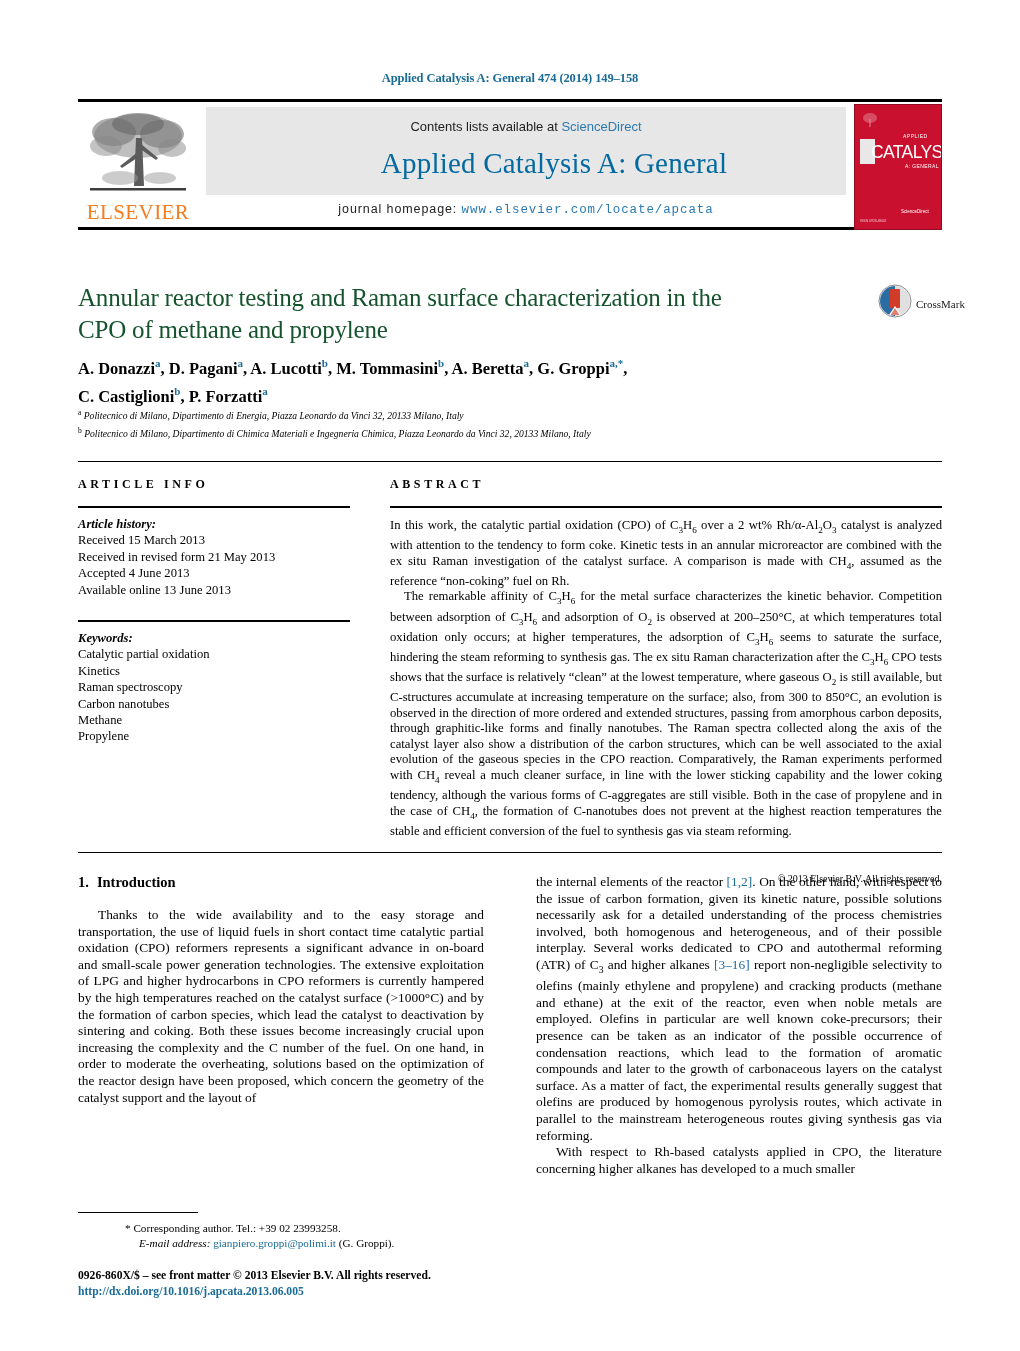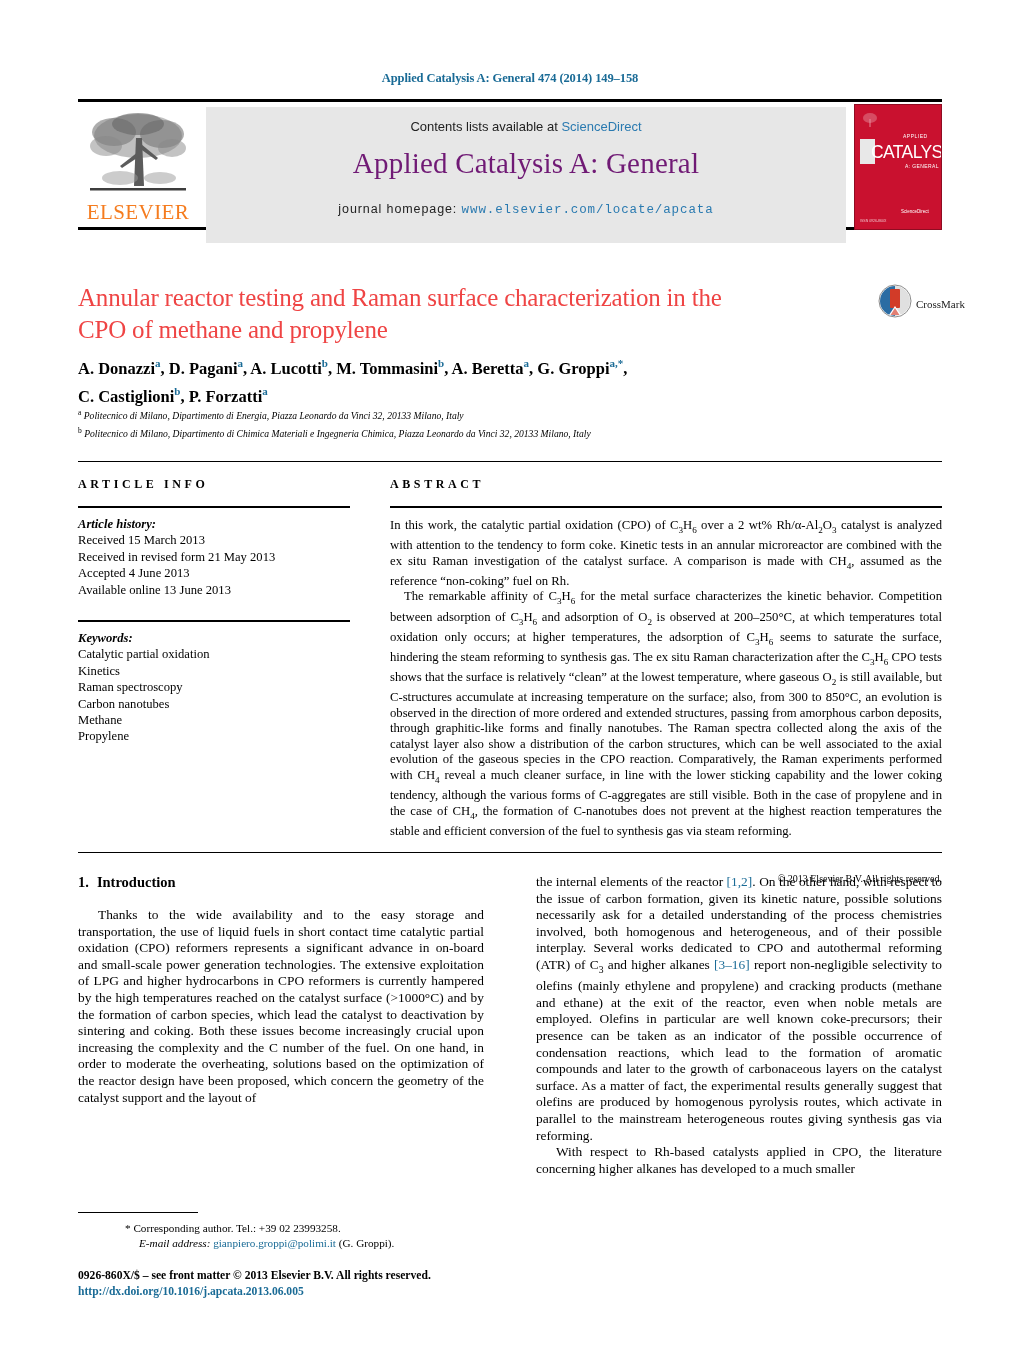--- a/index.html
+++ b/index.html
@@ -60,42 +60,43 @@
     color: #f57c1f;
     font-family: "Liberation Serif", serif;
     font-size: 21px;
     letter-spacing: 0.4px;
     line-height: 24px;
   }
   .banner {
     position: absolute;
     left: 128px; top: 5px;
     width: 640px;
-    height: 136px;
+    height: 88px;
     background: #e7e7e7;
   }
   .banner .contents {
     position: absolute;
     left: 0; top: 12px;
     width: 640px;
     text-align: center;
     font-family: "Liberation Sans", sans-serif;
     font-size: 13px;
     color: #222;
   }
   .banner .contents .sd { color: #2a7ab0; }
   .banner .jtitle {
     position: absolute;
     left: 0; top: 40px;
     width: 640px;
     text-align: center;
     font-family: "Liberation Serif", serif;
     font-size: 29px;
-    color: #701a75;
+    color: #0369a1;
     letter-spacing: 0.2px;
+    padding-left: 28px;
   }
   .banner .homepage {
     position: absolute;
     left: 0; top: 95px;
     width: 640px;
     text-align: center;
     font-family: "Liberation Sans", sans-serif;
     font-size: 12.5px;
     color: #222;
     letter-spacing: 0.9px;
@@ -162,21 +163,21 @@
   }
 
   
   .title {
     position: absolute;
     left: 78px; top: 282px;
     width: 690px;
     font-family: "Liberation Serif", serif;
     font-size: 25px;
     line-height: 32px;
-    color: #ef4444;
+    color: #14532d;
     letter-spacing: -0.2px;
   }
   .crossmark {
     position: absolute;
     left: 878px; top: 284px;
     width: 80px; height: 46px;
   }
   .crossmark .cm-label {
     position: absolute;
     left: 38px; top: 14px;

